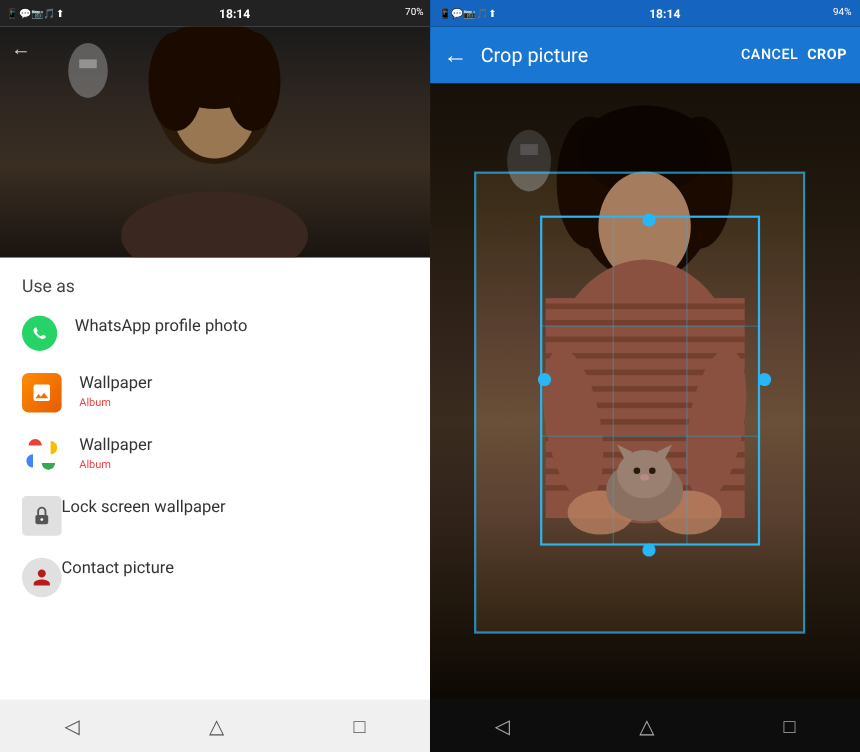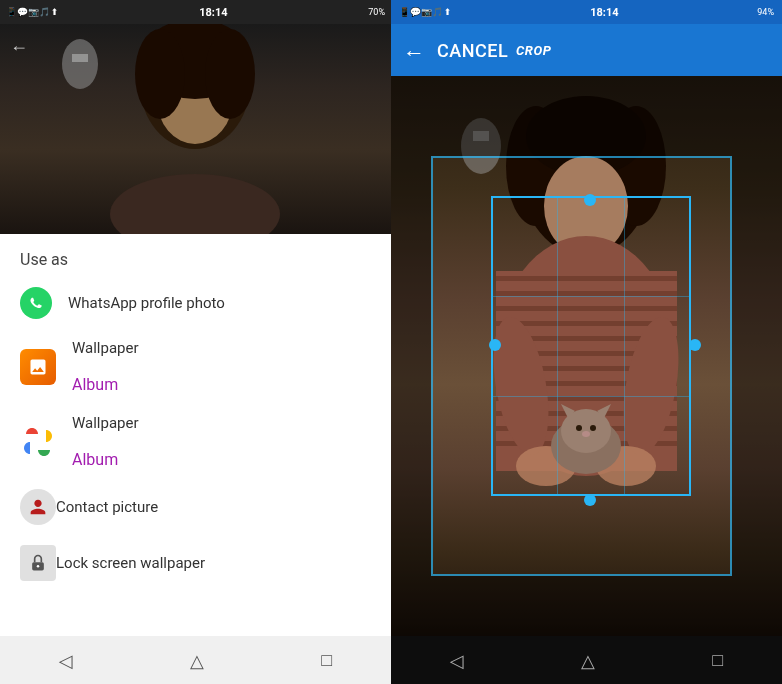--- a/index.html
+++ b/index.html
@@ -85,21 +85,21 @@
       color: #444;
       margin-bottom: 8px;
     }
 
     .menu-list {
       list-style: none;
     }
 
     .menu-item {
       display: flex;
-      align-items: center;
+      align-items: flex-start;
       padding: 10px 0;
       cursor: pointer;
       border-bottom: none;
     }
 
     .menu-icon {
       width: 36px;
       height: 36px;
       border-radius: 4px;
       margin-right: 16px;
@@ -114,23 +114,23 @@
       display: flex;
       flex-direction: column;
     }
 
     .menu-item-title {
       font-size: 15px;
       color: #333;
     }
 
     .menu-item-subtitle {
-      font-size: 16px;
-      color: #a21caf;
-      margin-top: 18px;
+      font-size: 10px;
+      color: #ef4444;
+      margin-top: 4px;
     }
 
     .left-nav-bar {
       position: absolute;
       bottom: 0;
       width: 100%;
       height: 48px;
       background: #f0f0f0;
       display: flex;
       align-items: center;
@@ -181,34 +181,33 @@
 
     .toolbar-title {
       color: #fff;
       font-size: 18px;
       font-weight: 400;
       flex: 1;
     }
 
     .toolbar-cancel {
       color: #fff;
-      font-size: 18px;
+      font-size: 13px;
       font-weight: 500;
       cursor: pointer;
       margin-right: 8px;
       letter-spacing: 0.5px;
     }
 
     .toolbar-crop {
       color: #fff;
       font-size: 13px;
       font-weight: 700;
       cursor: pointer;
       letter-spacing: 0.5px;
-      font-style: italic;
     }
 
     .crop-area {
       flex: 1;
       position: relative;
       overflow: hidden;
       background: #1a1512;
     }
 
     
@@ -384,44 +383,44 @@
             <path d="M8 16 C4.7 16 2 18.7 2 22 C2 25.3 4.7 28 8 28 L8 16Z" fill="#4285f4"></path>
           </svg>
         </div>
         <div class="menu-item-text">
           <span class="menu-item-title">Wallpaper</span>
           <span class="menu-item-subtitle">Album</span>
         </div>
       </li>
 
       <li class="menu-item">
-        <div class="contact-icon" style="width:36px;height:36px;">
-          <svg width="22" height="22" viewBox="0 0 24 24" fill="#b71c1c">
-            <path d="M12 12c2.21 0 4-1.79 4-4s-1.79-4-4-4-4 1.79-4 4 1.79 4 4 4zm0 2c-2.67 0-8 1.34-8 4v2h16v-2c0-2.66-5.33-4-8-4z"></path>
-          </svg>
-        </div>
-        <div class="menu-item-text">
-          <span class="menu-item-title">Contact picture</span>
-        </div>
-      </li>
-
-      <li class="menu-item">
         <div class="lock-icon" style="width:36px;height:36px;">
           <svg width="20" height="20" viewBox="0 0 24 24" fill="#555">
             <path d="M12 1L3 5v6c0 5.55 3.84 10.74 9 12 5.16-1.26 9-6.45 9-12V5l-9-4zm0 10.99h7c-.53 4.12-3.28 7.79-7 8.94V12H5V6.3l7-3.11v8.8z" opacity="0"></path>
             <rect x="5" y="11" width="14" height="10" rx="2" fill="#555"></rect>
             <path d="M12 2C9.24 2 7 4.24 7 7v4h2V7c0-1.66 1.34-3 3-3s3 1.34 3 3v4h2V7c0-2.76-2.24-5-5-5z" fill="#555"></path>
             <circle cx="12" cy="16" r="1.5" fill="white"></circle>
           </svg>
         </div>
         <div class="menu-item-text">
           <span class="menu-item-title">Lock screen wallpaper</span>
         </div>
       </li>
 
+      <li class="menu-item">
+        <div class="contact-icon" style="width:36px;height:36px;">
+          <svg width="22" height="22" viewBox="0 0 24 24" fill="#b71c1c">
+            <path d="M12 12c2.21 0 4-1.79 4-4s-1.79-4-4-4-4 1.79-4 4 1.79 4 4 4zm0 2c-2.67 0-8 1.34-8 4v2h16v-2c0-2.66-5.33-4-8-4z"></path>
+          </svg>
+        </div>
+        <div class="menu-item-text">
+          <span class="menu-item-title">Contact picture</span>
+        </div>
+      </li>
+
 
     </ul>
   </div>
 
   <div class="left-nav-bar">
     <span class="nav-btn">◁</span>
     <span class="nav-btn">△</span>
     <span class="nav-btn">□</span>
   </div>
 
@@ -432,20 +431,21 @@
   <div class="right-status-bar">
     <div class="status-bar-content">
       <span style="font-size:9px;color:#fff;">📱💬📷🎵⬆</span>
     </div>
     <span class="status-time">18:14</span>
     <span class="status-battery">94%</span>
   </div>
 
   <div class="right-toolbar">
     <span class="toolbar-back">←</span>
+    <span class="toolbar-title">Crop picture</span>
     <span class="toolbar-cancel">CANCEL</span>
     <span class="toolbar-crop">CROP</span>
   </div>
 
   <div class="crop-area">
     <div class="photo-bg">
       <svg width="391" height="560" viewBox="0 0 391 560">
         <defs>
           <linearGradient id="cropBg" x1="0" y1="0" x2="0" y2="1">
             <stop offset="0%" stop-color="#2a1e12"></stop>

